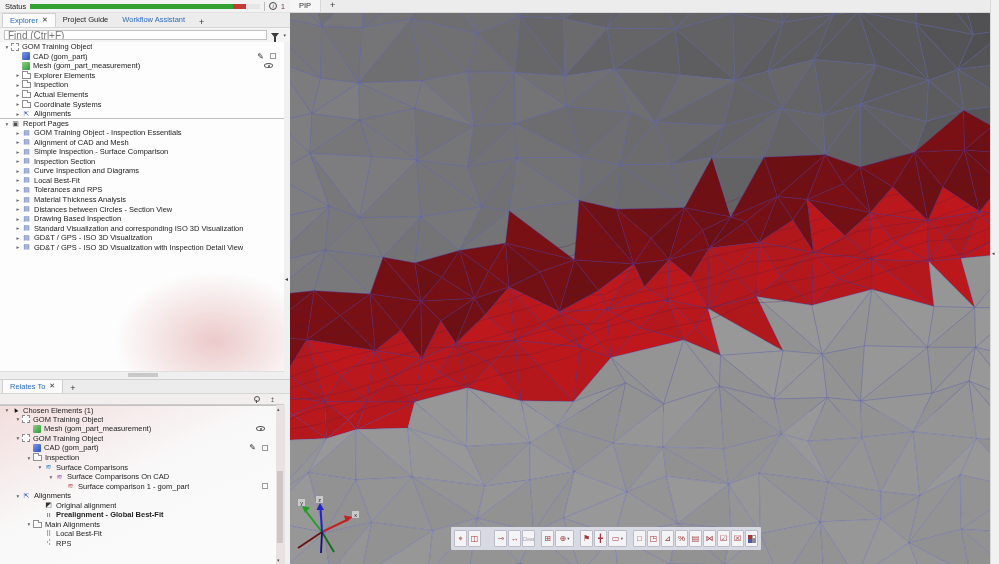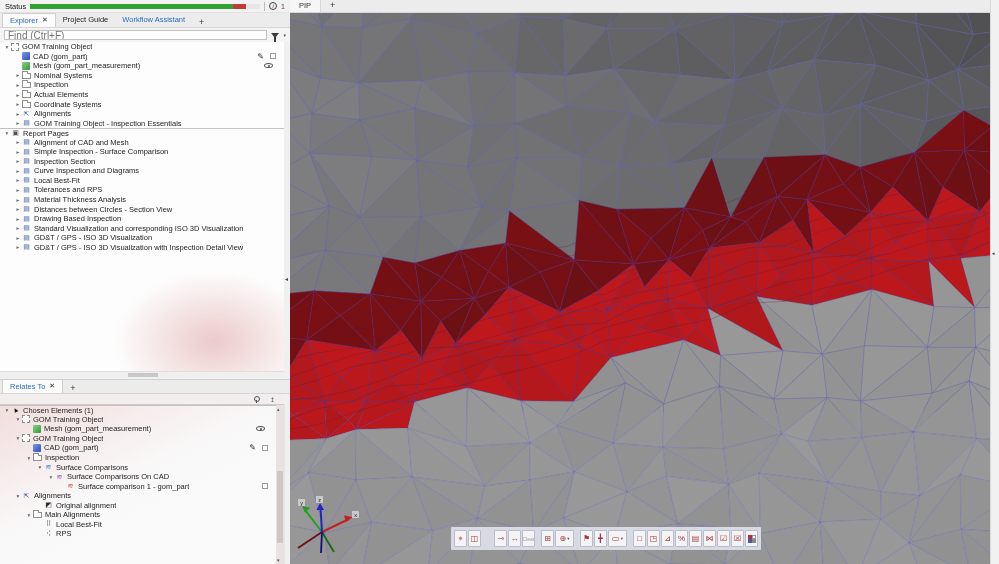--- a/index.html
+++ b/index.html
@@ -150,21 +150,21 @@
           <span class="exp"></span>
           <span class="ic ic-mesh"></span>
           <span class="lbl">Mesh (gom_part_measurement)</span>
           <span class="sp"></span>
           <span class="ic ic-eye"></span>
         </div>
         <div class="trow">
           <span style="width: 14px; flex: 0 0 auto;"></span>
           <span class="exp">▸</span>
           <span class="ic ic-folder"></span>
-          <span class="lbl">Nominal Systems</span>
+          <span class="lbl">Explorer Elements</span>
         </div>
         <div class="trow">
           <span style="width: 14px; flex: 0 0 auto;"></span>
           <span class="exp">▸</span>
           <span class="ic ic-folder"></span>
           <span class="lbl">Inspection</span>
         </div>
         <div class="trow">
           <span style="width: 14px; flex: 0 0 auto;"></span>
           <span class="exp">▸</span>
@@ -175,32 +175,32 @@
           <span style="width: 14px; flex: 0 0 auto;"></span>
           <span class="exp">▸</span>
           <span class="ic ic-folder"></span>
           <span class="lbl">Coordinate Systems</span>
         </div>
         <div class="trow">
           <span style="width: 14px; flex: 0 0 auto;"></span>
           <span class="exp">▸</span>
           <span class="gicon" style="color: rgb(58, 85, 184);">⇱</span>
           <span class="lbl">Alignments</span>
-        </div>
-        <div class="trow">
-          <span style="width: 14px; flex: 0 0 auto;"></span>
-          <span class="exp">▸</span>
-          <span class="gicon" style="color: rgb(90, 116, 184);">▤</span>
-          <span class="lbl">GOM Training Object - Inspection Essentials</span>
         </div>
         <div class="trow sep">
           <span style="width: 3px; flex: 0 0 auto;"></span>
           <span class="exp">▾</span>
           <span class="gicon" style="color: rgb(80, 80, 80);">▣</span>
           <span class="lbl">Report Pages</span>
+        </div>
+        <div class="trow">
+          <span style="width: 14px; flex: 0 0 auto;"></span>
+          <span class="exp">▸</span>
+          <span class="gicon" style="color: rgb(90, 116, 184);">▤</span>
+          <span class="lbl">GOM Training Object - Inspection Essentials</span>
         </div>
         <div class="trow">
           <span style="width: 14px; flex: 0 0 auto;"></span>
           <span class="exp">▸</span>
           <span class="gicon" style="color: rgb(90, 116, 184);">▤</span>
           <span class="lbl">Alignment of CAD and Mesh</span>
         </div>
         <div class="trow">
           <span style="width: 14px; flex: 0 0 auto;"></span>
           <span class="exp">▸</span>
@@ -352,20 +352,26 @@
           <span style="width: 14px; flex: 0 0 auto;"></span>
           <span class="exp">▾</span>
           <span class="gicon" style="color: rgb(58, 85, 184);">⇱</span>
           <span class="lbl">Alignments</span>
         </div>
         <div class="trow">
           <span style="width: 36px; flex: 0 0 auto;"></span>
           <span class="exp"></span>
           <span class="gicon" style="color: rgb(51, 51, 51);">◩</span>
           <span class="lbl">Original alignment</span>
+        </div>
+        <div class="trow">
+          <span style="width: 36px; flex: 0 0 auto;"></span>
+          <span class="exp"></span>
+          <span class="gicon" style="color: rgb(34, 34, 34);">⠶</span>
+          <span class="lbl bold">Prealignment - Global Best-Fit</span>
         </div>
         <div class="trow">
           <span style="width: 25px; flex: 0 0 auto;"></span>
           <span class="exp">▾</span>
           <span class="ic ic-folder"></span>
           <span class="lbl">Main Alignments</span>
         </div>
         <div class="trow">
           <span style="width: 36px; flex: 0 0 auto;"></span>
           <span class="exp"></span>

